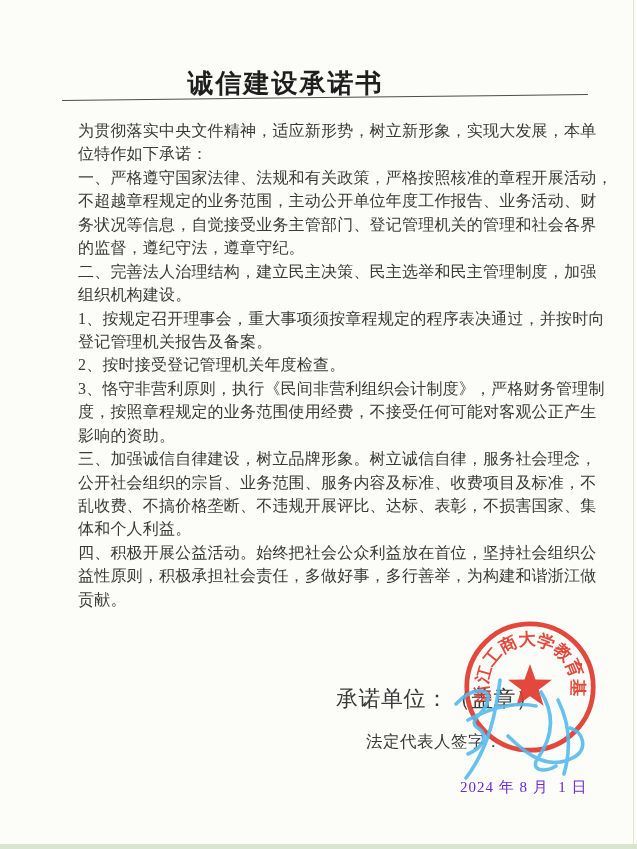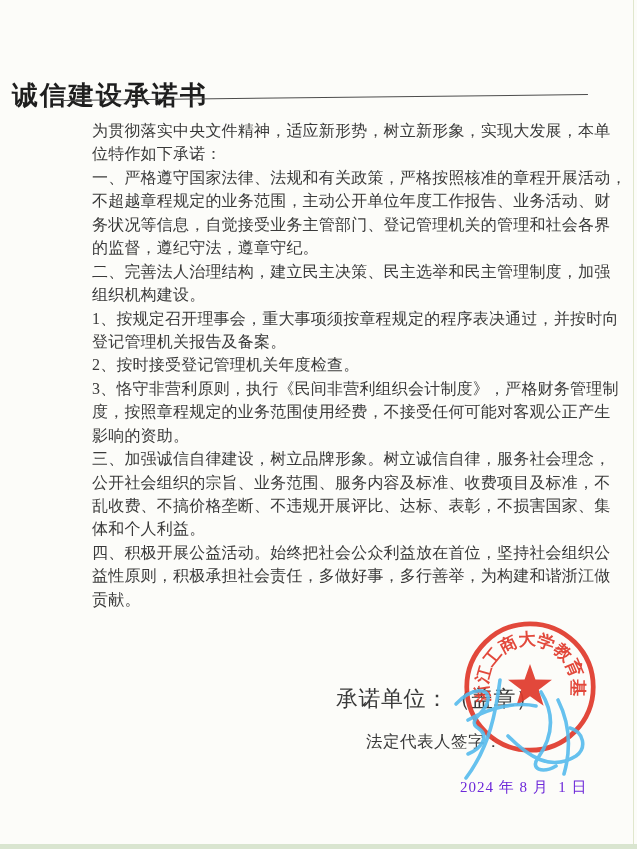--- a/index.html
+++ b/index.html
@@ -10,21 +10,22 @@
     position:relative;
     overflow:hidden;
   }
   .scan{
     position:absolute;left:0;top:0;width:637px;height:849px;
     background:#fcfcf9;
   }
   .title{
     position:absolute;
     left:0;top:66px;width:571px;
-    margin:12px;
+    margin:0;
+    text-align:center;
     font-family:"Liberation Sans","DejaVu Sans",sans-serif;
     font-weight:700;
     font-size:26px;
     letter-spacing:2px;
     color:#1e1e1e;
   }
   .title-rule{
     position:absolute;
     left:62px;top:100px;
     width:526px;height:1.3px;
@@ -33,21 +34,20 @@
     transform-origin:left center;
   }
   .body-text{
     position:absolute;
     left:78px;top:119px;
     width:512px;
     font-size:16px;
     line-height:23.45px;
     color:#3a3a3a;
     letter-spacing:0.2px;
-    margin-left:14px;
   }
   .body-line{
     white-space:nowrap;
     height:23.45px;
   }
   .unit-label{
     position:absolute;
     left:336px;top:684px;
     font-size:22px;
     color:#3a3a3a;

